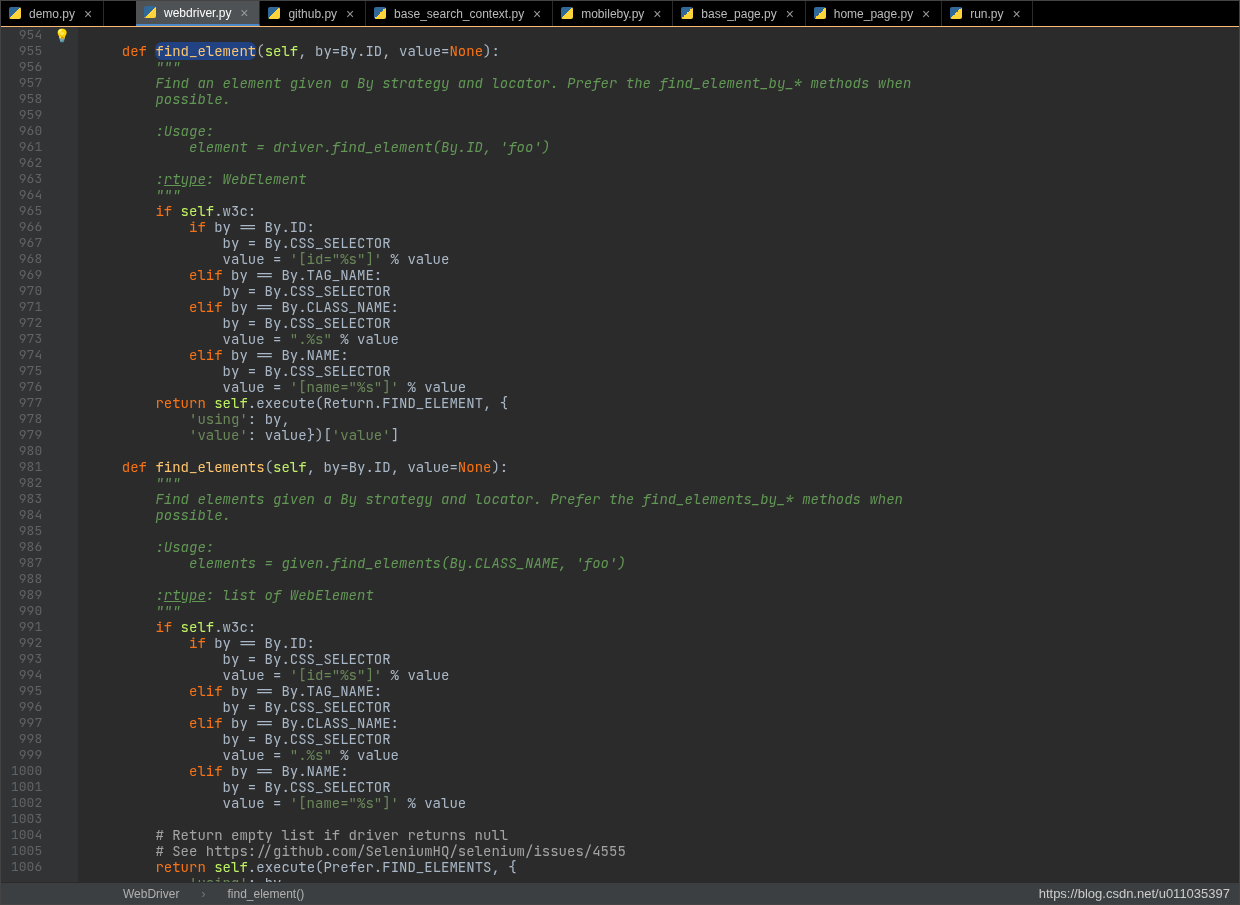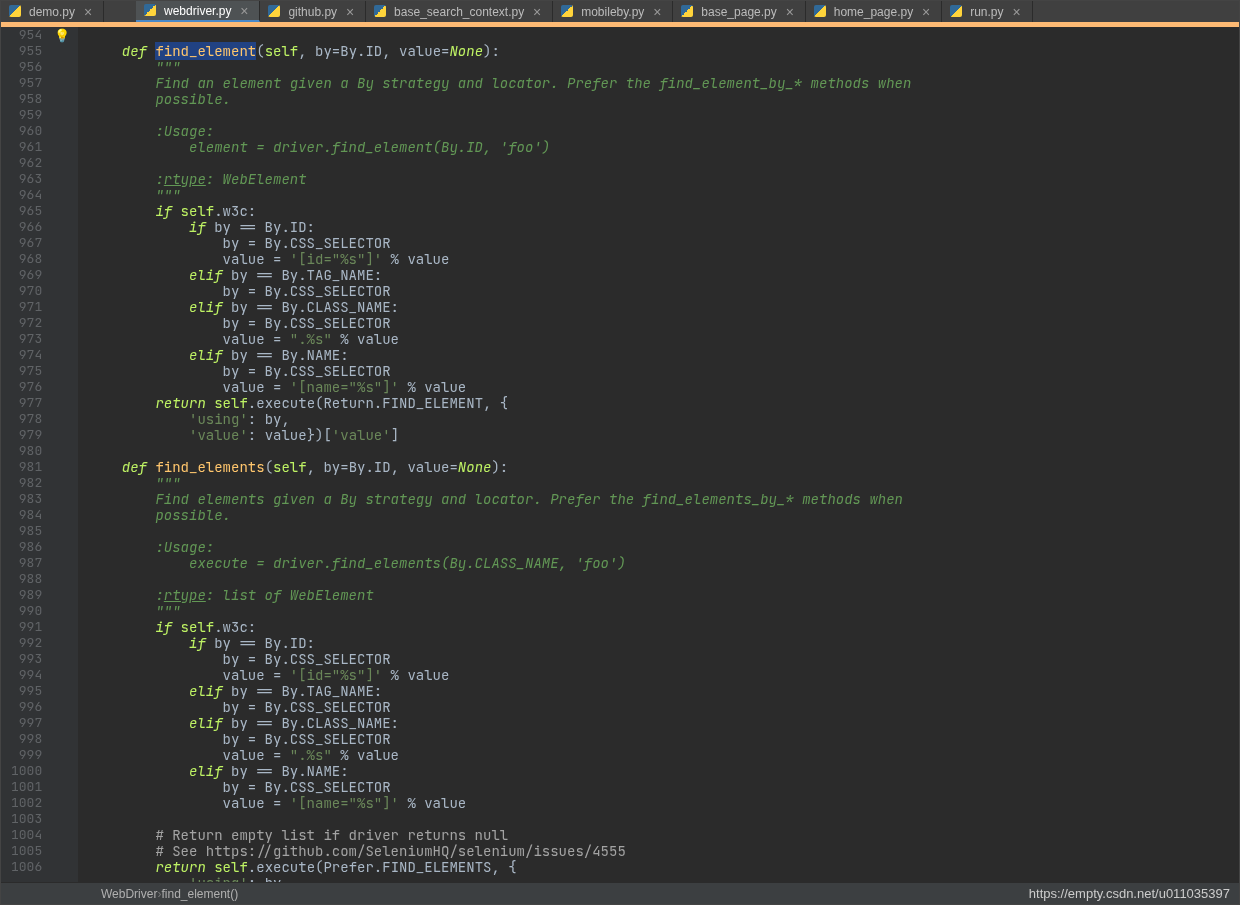--- a/index.html
+++ b/index.html
@@ -11,23 +11,23 @@
     height: 905px;
     width: 1240px;
     overflow: hidden;
     display: flex;
     flex-direction: column;
     border: 1px solid #444;
   }
   
   .tabs {
     display: flex;
-    background: #404040;
+    background: #000000;
     height: 26px;
-    border-bottom: 5px solid #fdba74;
+    border-bottom: 1px solid #fdba74;
     user-select: none;
   }
   .tab {
     display: flex;
     align-items: center;
     gap: 6px;
     padding: 0 8px;
     border-right: 1px solid #2b2b2b;
     color: #bbb;
     font-size: 12px;
@@ -78,39 +78,39 @@
   .code {
     flex:1;
     white-space: pre;
     line-height: 16px;
     font-size: 14px;
     padding-left: 10px;
     font-family: "JetBrains Mono","Consolas",monospace;
     overflow: hidden;
   }
   
-  .kw { color:#bef264;font-style:italic; }
+  .kw { color:#f97316; }
   .self { color:#bef264; }
   .def { color:#ffc66d; }
-  .hl { background:#214283; }
+  .hl { background:#214283;border-radius:7px; }
   .str { color:#6a8759; }
   .doc { color:#629755; font-style: italic; }
   .rtype { color:#629755; font-style: italic; text-decoration: underline; text-align: center; }
   .cmt { color:#a3a3a3; }
   
   .breadcrumb {
     height: 22px;
     background: #3c3f41;
     color: #b0b0b0;
     font-size: 12px;
     font-family: "Segoe UI", sans-serif;
     display:flex;
     align-items:center;
     padding: 0 10px;
-    gap: 0;
+    gap: 22px;
     border-top: 1px solid #2b2b2b;
   }
   .breadcrumb .sep { color:#777; }
   .watermark {
     position:absolute;
     right:10px;
     bottom:4px;
     color:#ccc;
     font-size:13px;
     font-family: "Segoe UI", sans-serif;
@@ -245,21 +245,21 @@
 <span>        </span><span class="kw">return </span><span class="self">self</span><span>.execute(Return.FIND_ELEMENT, {</span>
 <span>            </span><span class="str">'using'</span><span>: by,</span>
 <span>            </span><span class="str">'value'</span><span>: value})[</span><span class="str">'value'</span><span>]</span>
 <span></span>
 <span>    </span><span class="kw">def </span><span class="def">find_elements</span><span>(</span><span class="self">self</span><span>, by=By.ID, value=</span><span class="kw">None</span><span>):</span>
 <span class="doc">        """</span>
 <span class="doc">        Find elements given a By strategy and locator. Prefer the find_elements_by_* methods when</span>
 <span class="doc">        possible.</span>
 <span class="doc"></span>
 <span class="doc">        :Usage:</span>
-<span class="doc">            execute = driver.find_elements(By.CLASS_NAME, 'foo')</span>
+<span class="doc">            elements = given.find_elements(By.CLASS_NAME, 'foo')</span>
 <span class="doc"></span>
 <span class="doc">        :</span><span class="rtype">rtype</span><span class="doc">: list of WebElement</span>
 <span class="doc">        """</span>
 <span>        </span><span class="kw">if </span><span class="self">self</span><span>.w3c:</span>
 <span>            </span><span class="kw">if </span><span>by == By.ID:</span>
 <span>                by = By.CSS_SELECTOR</span>
 <span>                value = </span><span class="str">'[id="%s"]'</span><span> % value</span>
 <span>            </span><span class="kw">elif </span><span>by == By.TAG_NAME:</span>
 <span>                by = By.CSS_SELECTOR</span>
 <span>            </span><span class="kw">elif </span><span>by == By.CLASS_NAME:</span>
@@ -276,13 +276,13 @@
 </div>
 </div>
 
 <div class="breadcrumb">
   <span style="width:90px"></span>
   <span>WebDriver</span>
   <span class="sep">›</span>
   <span>find_element()</span>
 </div>
 
-<div class="watermark">https://empty.csdn.net/u011035397</div>
+<div class="watermark">https://blog.csdn.net/u011035397</div>
 
 </body></html>

